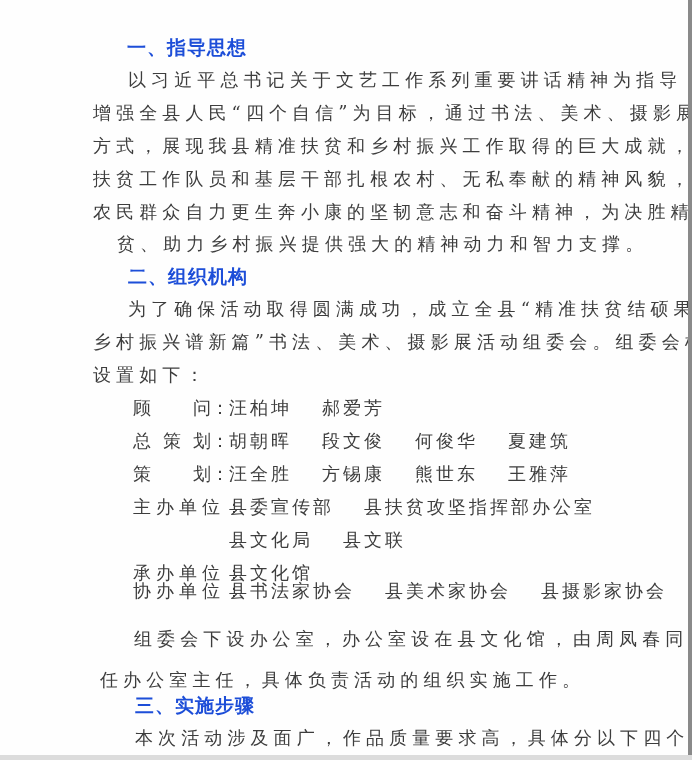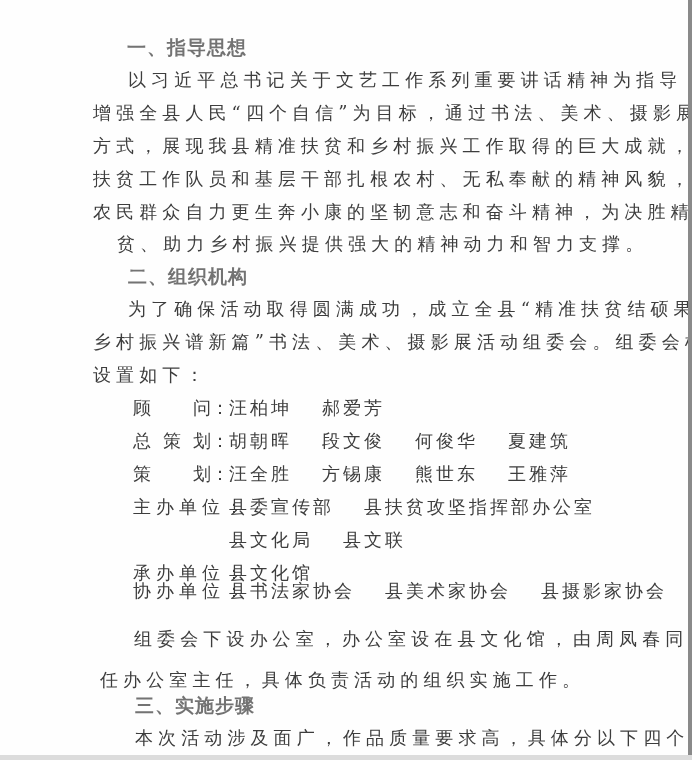--- a/index.html
+++ b/index.html
@@ -48,21 +48,21 @@
       color: #3d3d3d;
     }
     .heading {
       position: absolute;
       white-space: nowrap;
       font-family: "DejaVu Sans", "Liberation Sans", sans-serif;
       font-weight: bold;
       font-size: 19px;
       line-height: 22px;
       letter-spacing: 1px;
-      color: #737373;
+      color: #1d4ed8;
     }
     .org-row {
       position: absolute;
       left: 133px;
       height: 22px;
       display: flex;
       align-items: center;
       white-space: nowrap;
       font-size: 18px;
       line-height: 22px;

